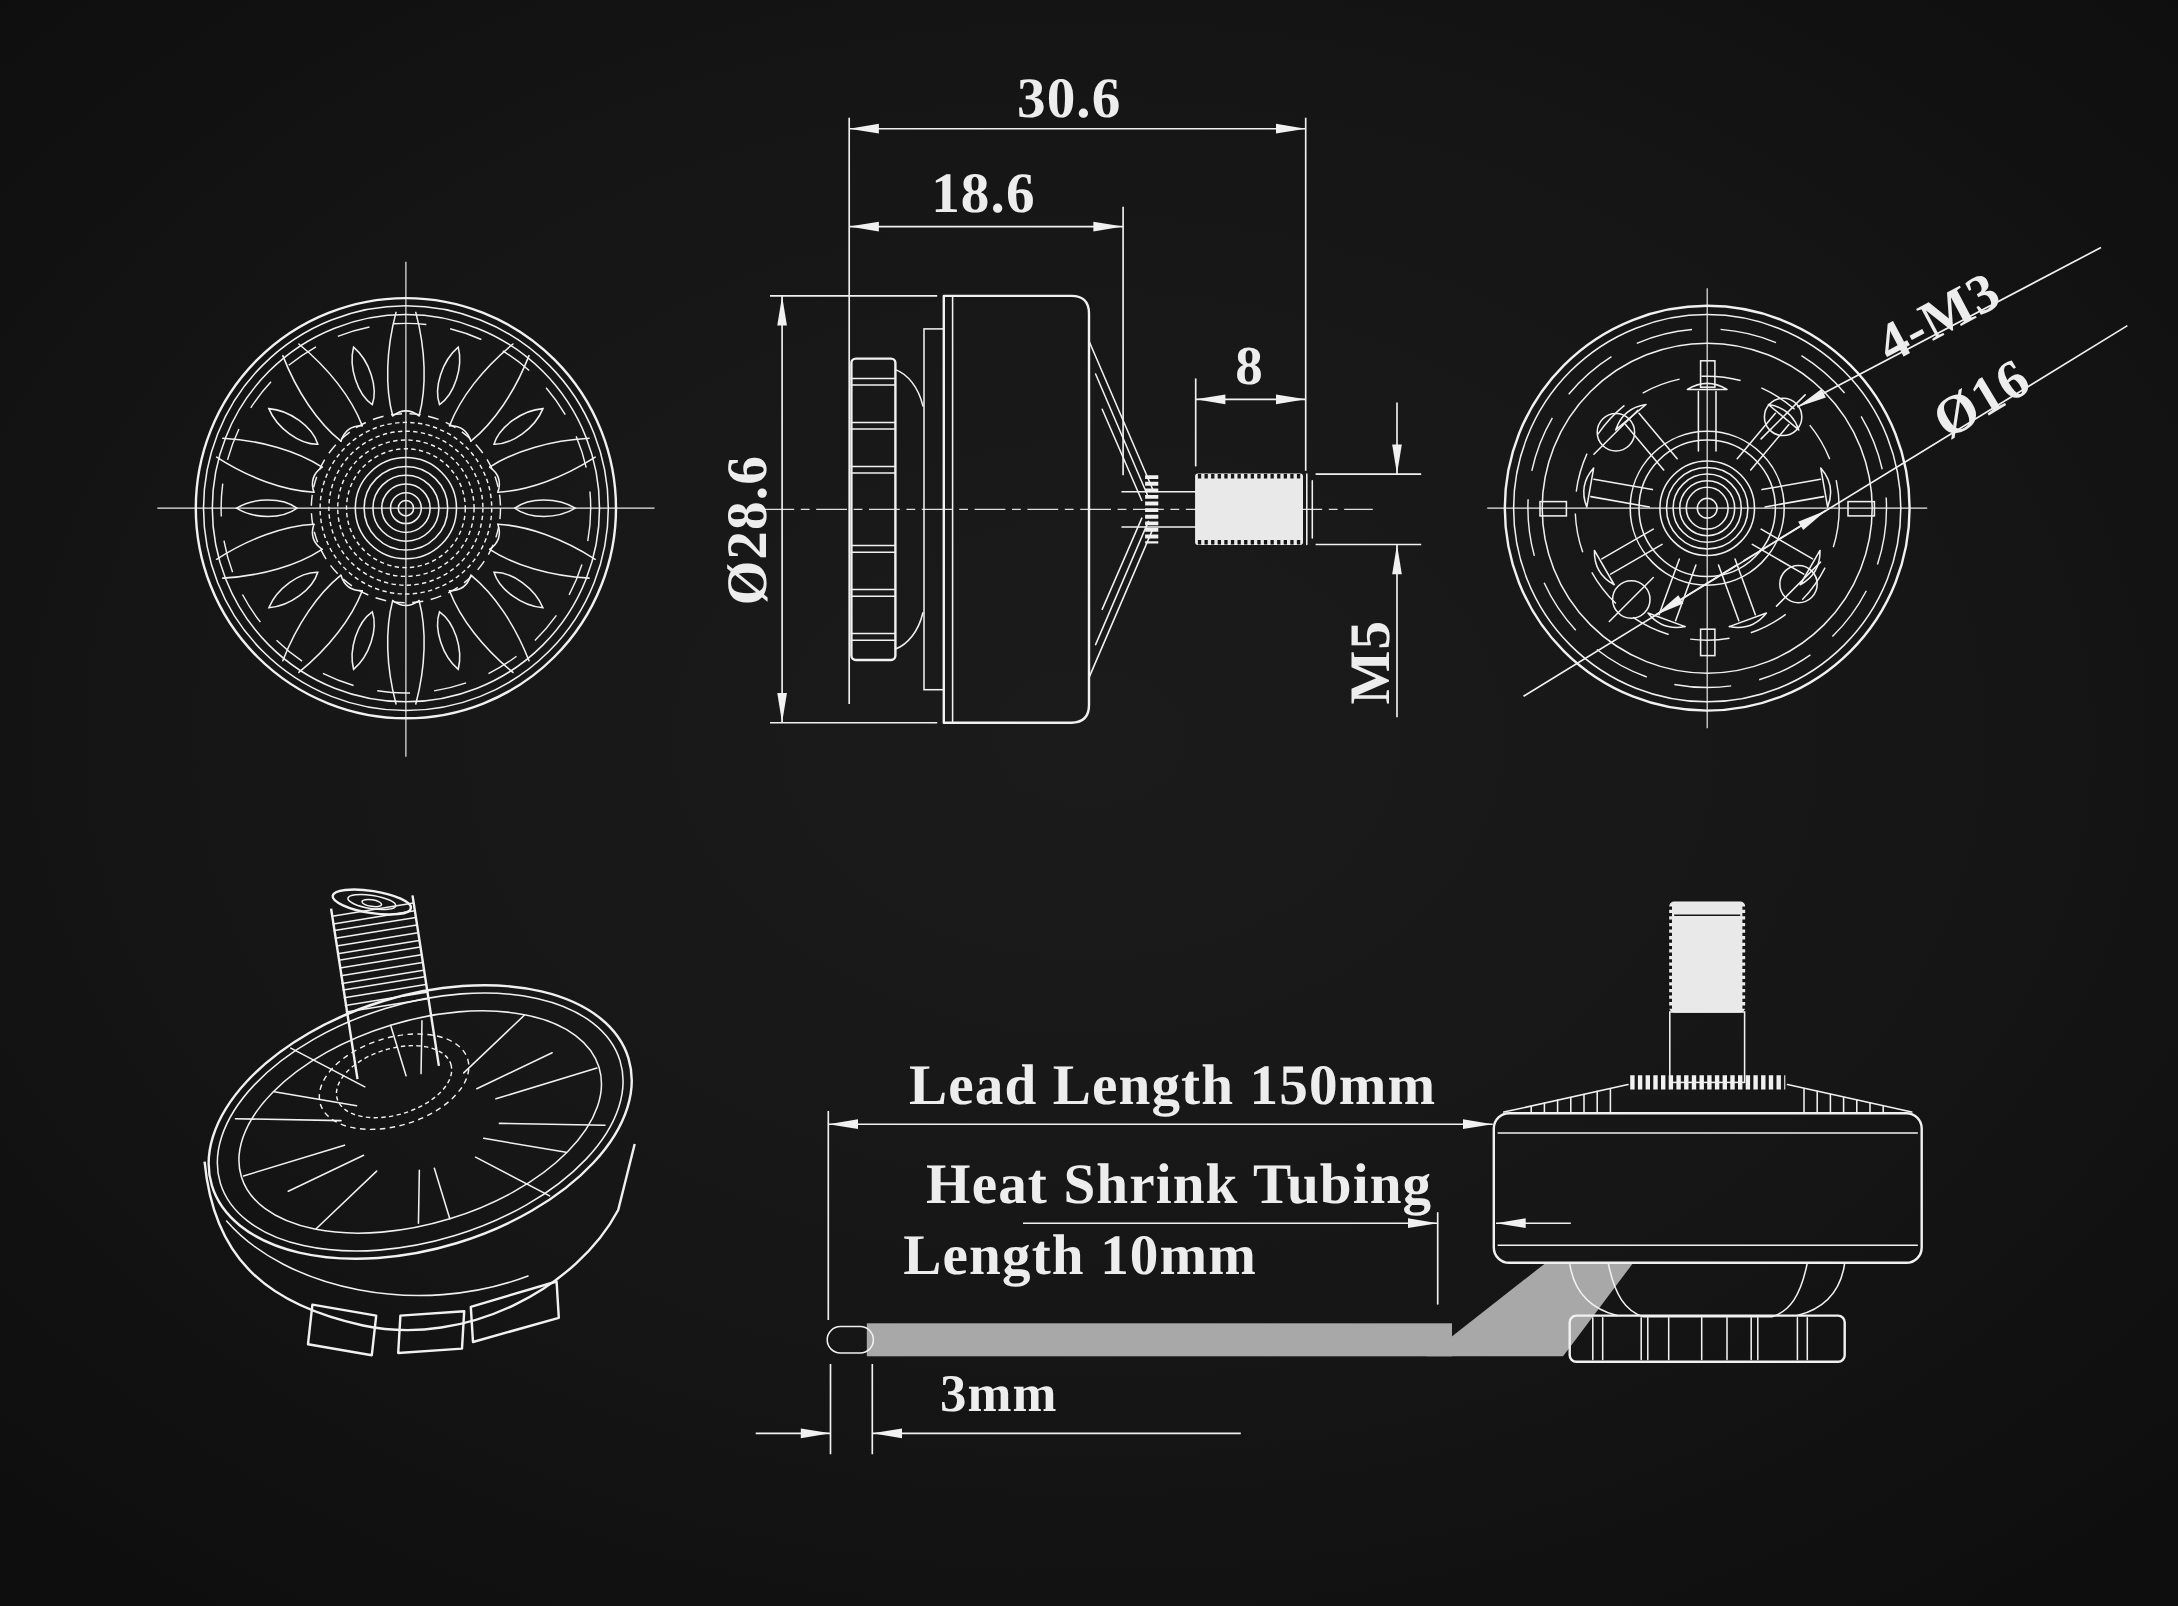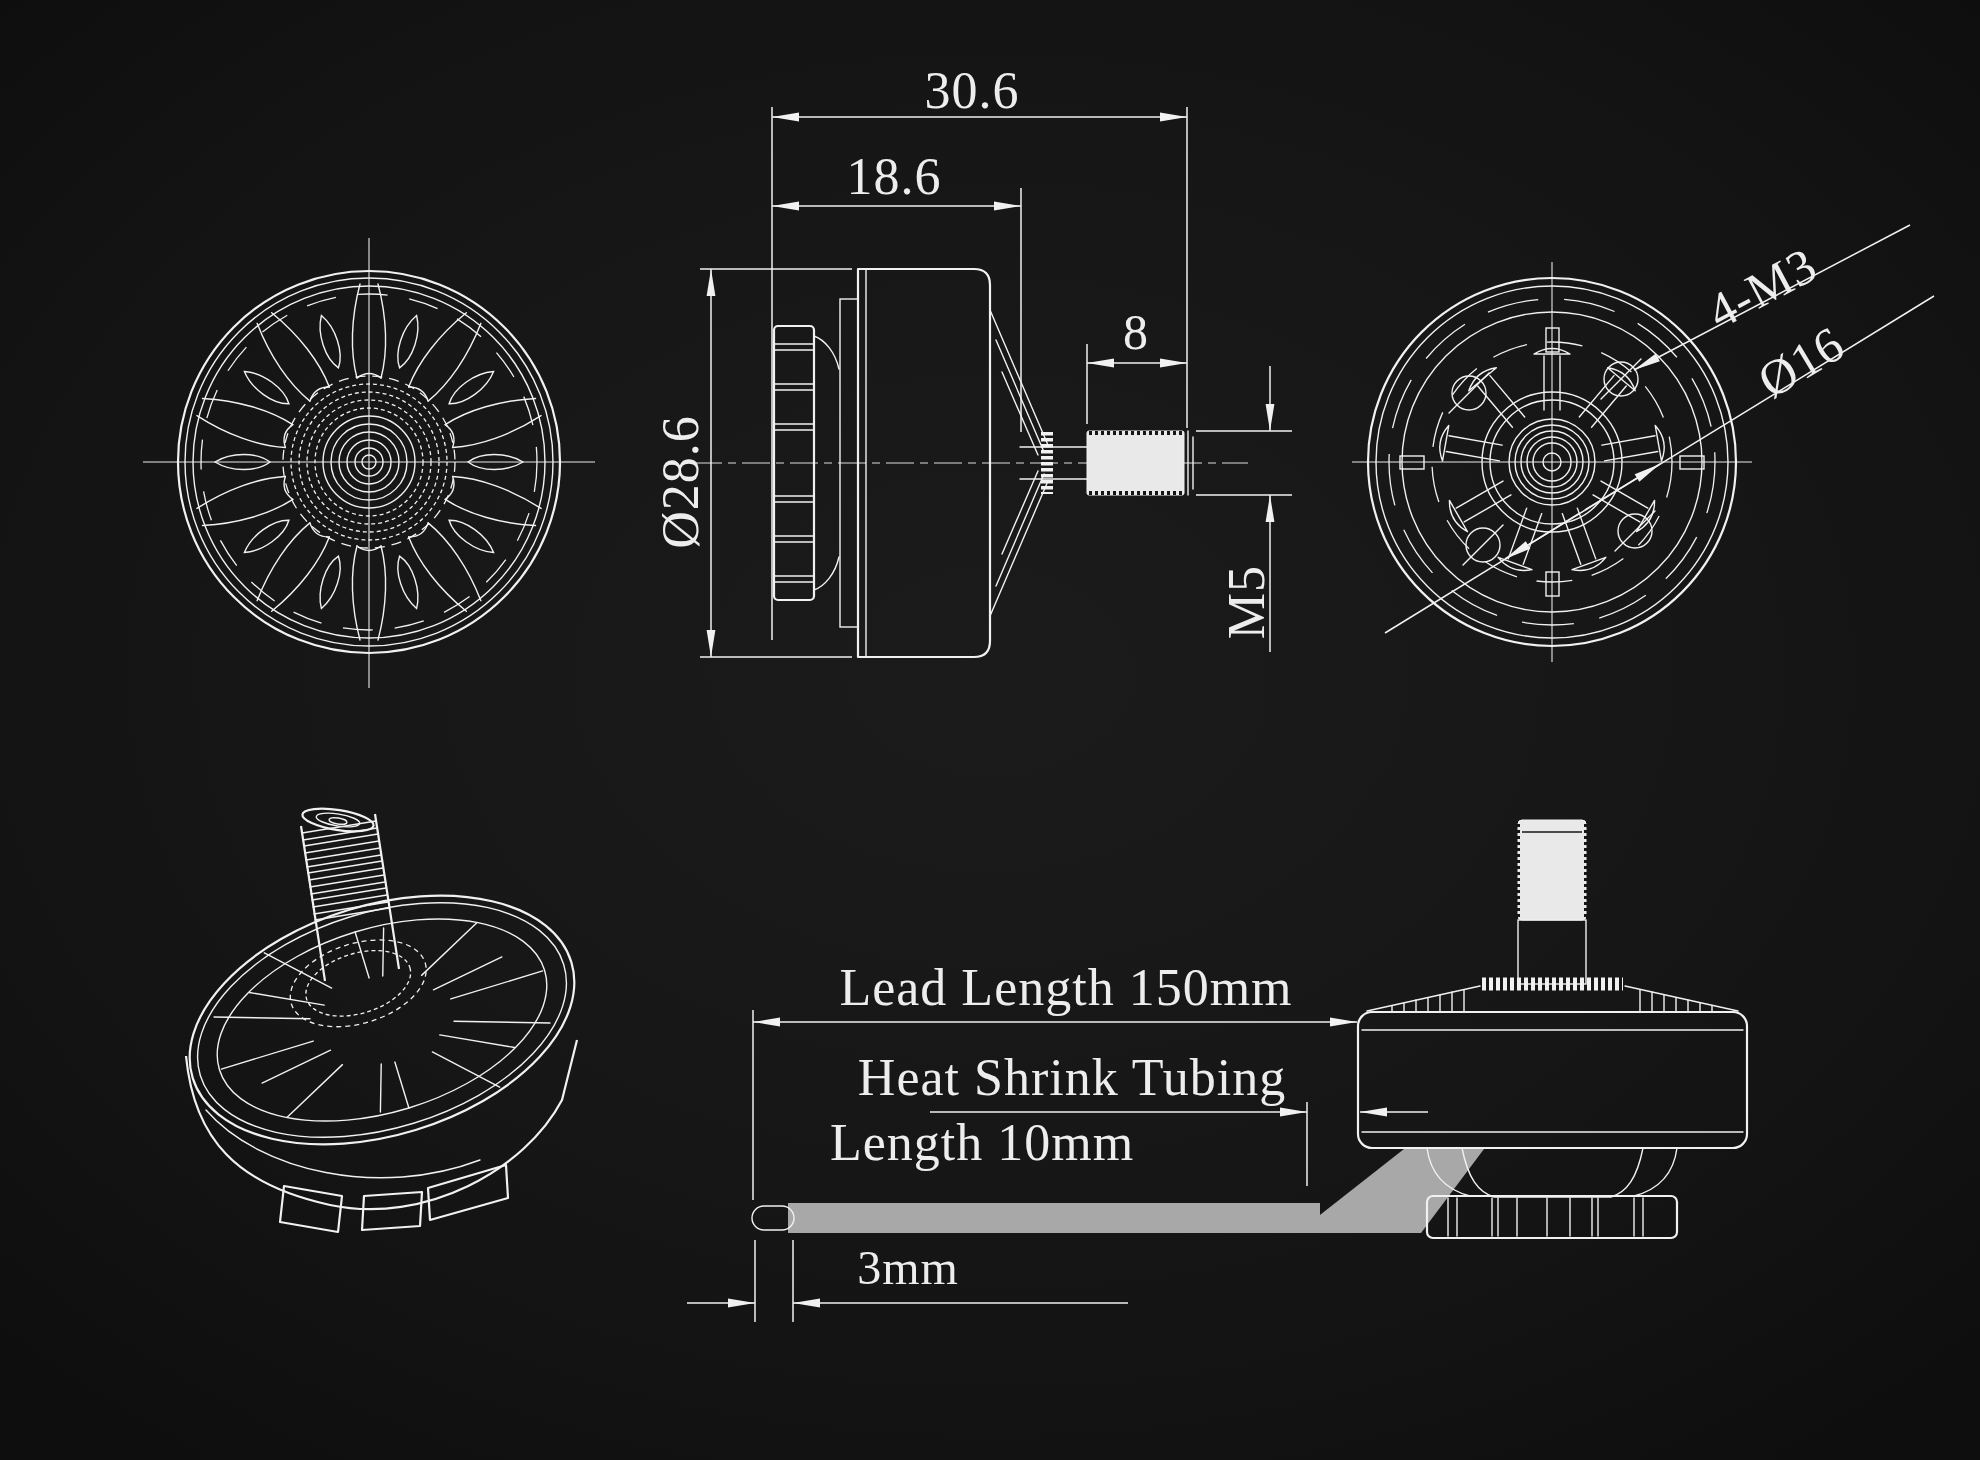--- a/index.html
+++ b/index.html
@@ -1,16 +1,16 @@
 <!DOCTYPE html>
 <html><head>
 <meta charset="utf-8">
 <style>
   html,body{margin:0;padding:0;background:#0d0d0d;width:1980px;height:1460px;overflow:hidden;}
-  .stage{position:relative;width:1980px;height:1460px;background:radial-gradient(ellipse 1400px 1000px at 50% 46%, #1b1b1b 0%, #161616 55%, #0e0e0e 100%);}
+  .stage{position:relative;width:1980px;height:1460px;background:radial-gradient(ellipse 1400px 1000px at 50% 46%, #1b1b1b 0%, #161616 55%, #0e0e0e 100%);font-weight:bold;}
   svg{position:absolute;left:0;top:0;}
   svg text{font-family:"Liberation Serif","DejaVu Serif",serif;fill:#ededed;text-anchor:middle;dominant-baseline:central;letter-spacing:1px;}
   .ln  {stroke:#f1f1f1;stroke-width:1.4;fill:none;stroke-linecap:round;}
   .ln2 {stroke:#f1f1f1;stroke-width:2.2;fill:none;stroke-linejoin:round;}
   .dim {stroke:#f1f1f1;stroke-width:1.5;fill:none;}
   .cl  {stroke:#dedede;stroke-width:1.1;fill:none;stroke-dasharray:28 6 8 6;}
   .hair{stroke:#e9e9e9;stroke-width:1.1;fill:none;}
   .dash{stroke:#f1f1f1;stroke-width:1.3;fill:none;}
   .fillwhite{fill:#e9e9e9;stroke:#f1f1f1;stroke-width:1;}
   .wire{fill:#a8a8a8;stroke:none;}

